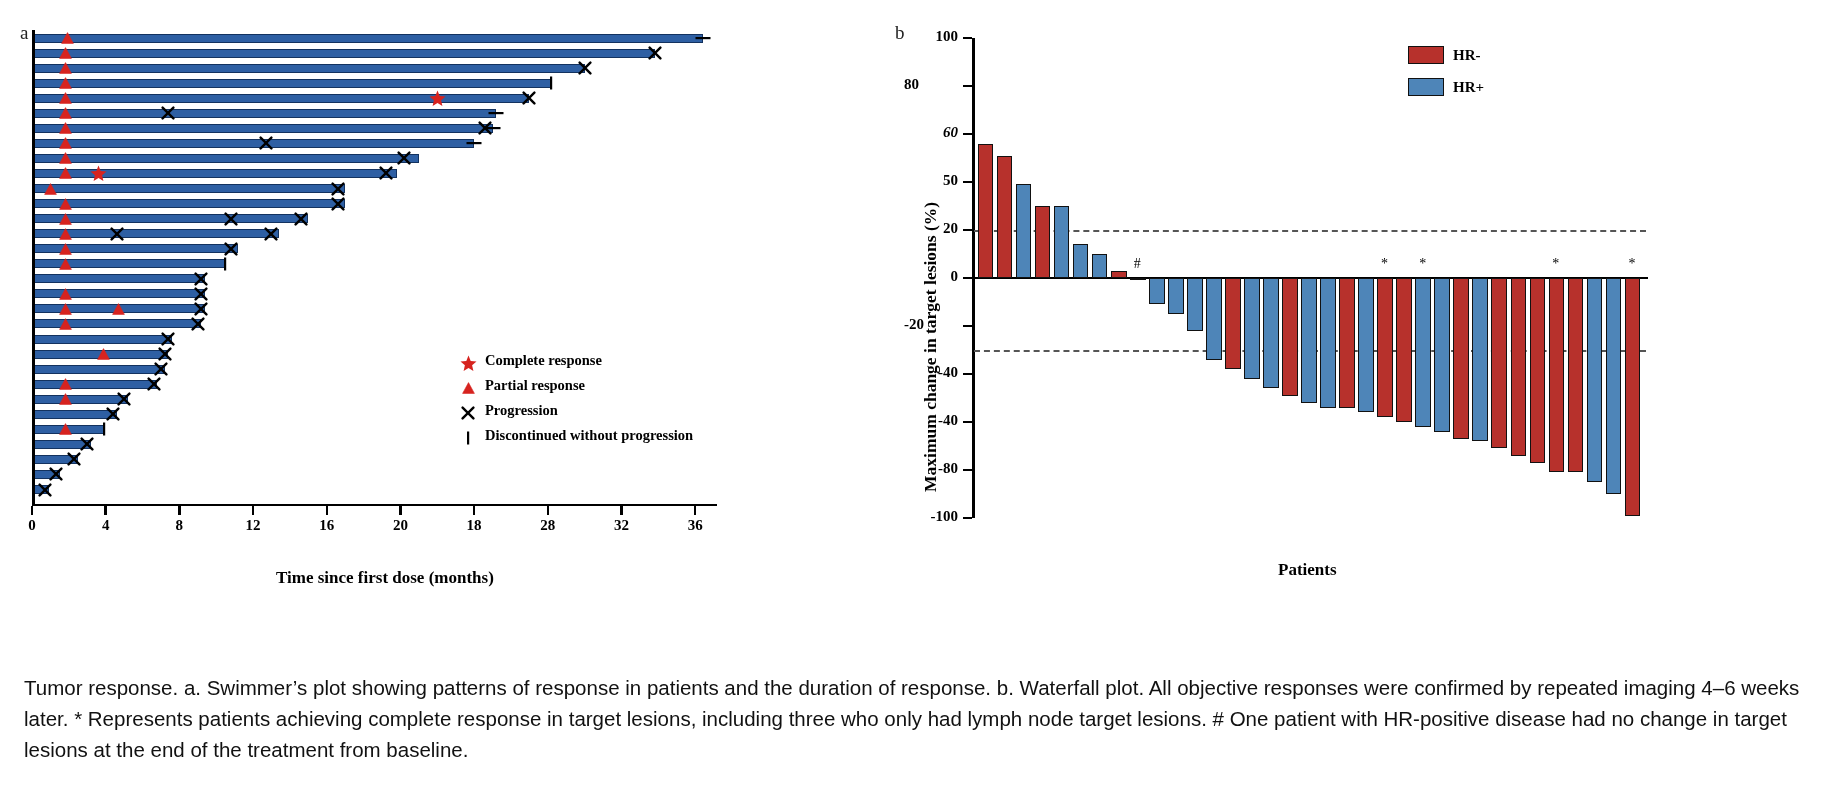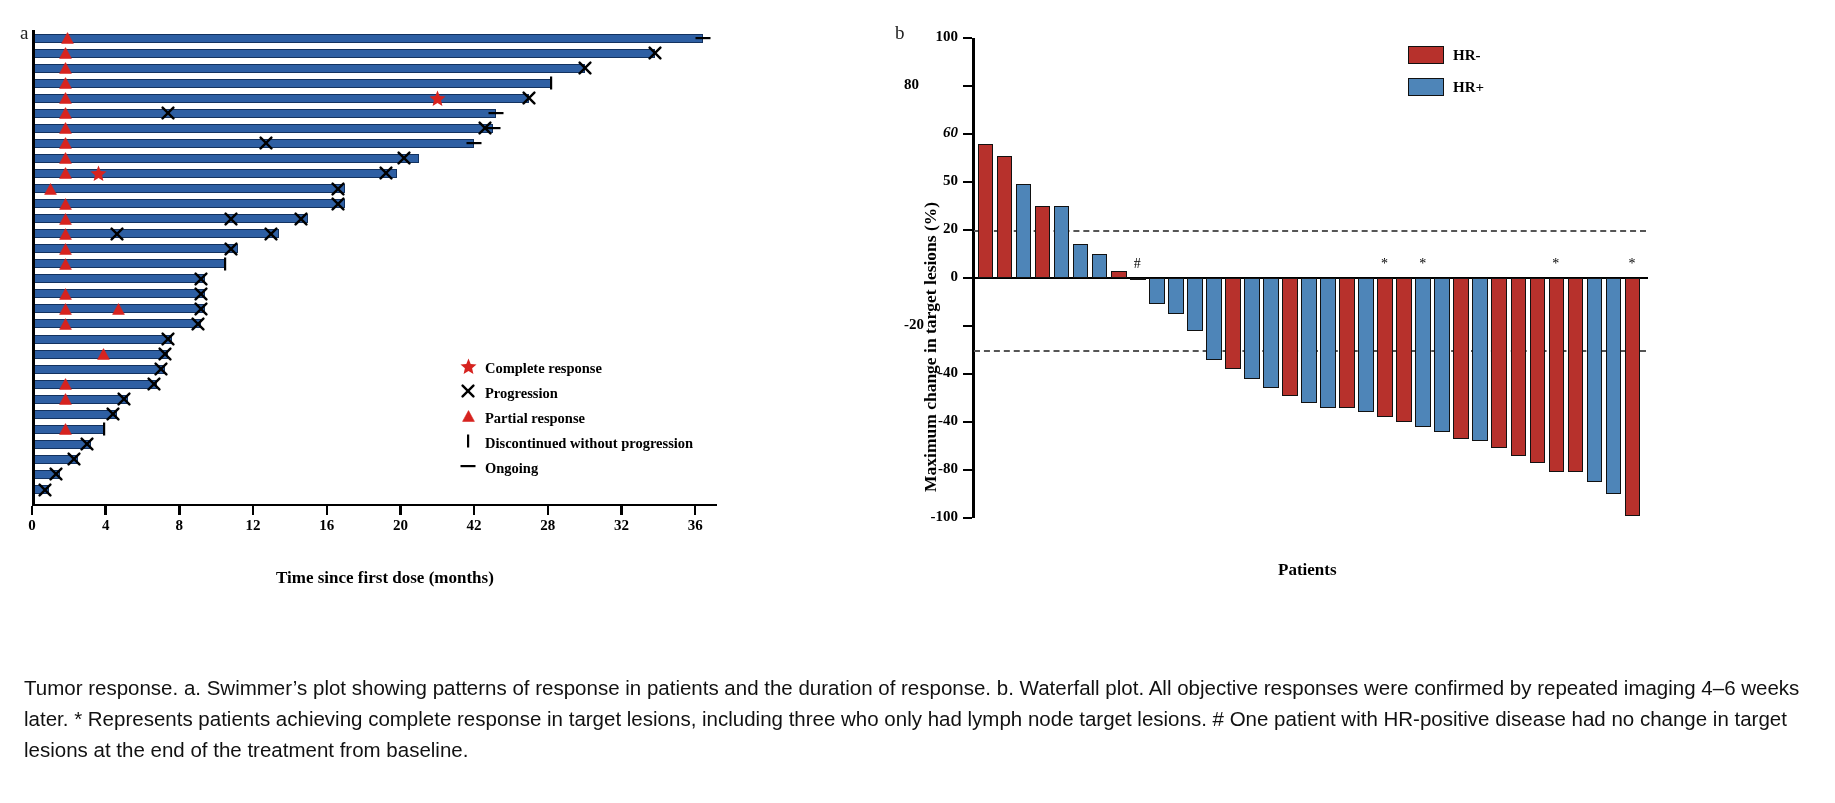--- a/index.html
+++ b/index.html
@@ -55,21 +55,21 @@
   
   #swim-legend{
     position:absolute;
     left:455px;top:352px;
     width:290px;
   }
   .leg-row{
     position:relative;
     height:25px;
     display:flex;
-    align-items:flex-end;
+    align-items:flex-start;
   }
   .leg-sym{
     width:26px;height:22px;
     display:flex;align-items:center;justify-content:center;
     flex:0 0 26px;
   }
   .leg-text{
     font-family:"Liberation Serif", serif;
     font-weight:bold;
     font-size:14.5px;
@@ -501,69 +501,61 @@
         <div class="tick-label" style="left: 80.6842px; top: 516.5px; width: 50px;">4</div>
         <div class="tick" style="left: 178.168px; top: 506px; width: 2.5px; height: 9px;"></div>
         <div class="tick-label" style="left: 154.368px; top: 516.5px; width: 50px;">8</div>
         <div class="tick" style="left: 251.853px; top: 506px; width: 2.5px; height: 9px;"></div>
         <div class="tick-label" style="left: 228.053px; top: 516.5px; width: 50px;">12</div>
         <div class="tick" style="left: 325.537px; top: 506px; width: 2.5px; height: 9px;"></div>
         <div class="tick-label" style="left: 301.737px; top: 516.5px; width: 50px;">16</div>
         <div class="tick" style="left: 399.221px; top: 506px; width: 2.5px; height: 9px;"></div>
         <div class="tick-label" style="left: 375.421px; top: 516.5px; width: 50px;">20</div>
         <div class="tick" style="left: 472.905px; top: 506px; width: 2.5px; height: 9px;"></div>
-        <div class="tick-label" style="left: 449.105px; top: 516.5px; width: 50px;">42</div>
+        <div class="tick-label" style="left: 449.105px; top: 516.5px; width: 50px;">18</div>
         <div class="tick" style="left: 546.589px; top: 506px; width: 2.5px; height: 9px;"></div>
         <div class="tick-label" style="left: 522.789px; top: 516.5px; width: 50px;">28</div>
         <div class="tick" style="left: 620.274px; top: 506px; width: 2.5px; height: 9px;"></div>
         <div class="tick-label" style="left: 596.474px; top: 516.5px; width: 50px;">32</div>
         <div class="tick" style="left: 693.958px; top: 506px; width: 2.5px; height: 9px;"></div>
         <div class="tick-label" style="left: 670.158px; top: 516.5px; width: 50px;">36</div>
       </div>
 
     <div id="swim-legend">
         <div class="leg-row">
           <div class="leg-sym">
             <svg width="17" height="17" viewBox="0 0 17 17">
               <polygon points="8.5,0.5 10.7,5.9 16.5,6.4 12.1,10.3 13.4,16 8.5,12.9 3.6,16 4.9,10.3 0.5,6.4 6.3,5.9" fill="#d6231f"></polygon>
             </svg>
           </div>
           <div class="leg-text">Complete response</div>
         </div>
         <div class="leg-row">
           <div class="leg-sym">
+            <svg width="13" height="12" viewBox="0 0 13 12">
+              <polygon points="6.5,0.6 12.4,11.4 0.6,11.4" fill="#d6231f" stroke="#d6231f" stroke-width="0.6"></polygon>
+            </svg>
+          </div>
+          <div class="leg-text">Partial response</div>
+        </div>
+        <div class="leg-row">
+          <div class="leg-sym">
             <svg width="14" height="14" viewBox="0 0 14 14">
               <path d="M1.6,1.6 L12.4,12.4 M12.4,1.6 L1.6,12.4" stroke="#000" stroke-width="2.4" stroke-linecap="round"></path>
             </svg>
           </div>
           <div class="leg-text">Progression</div>
-        </div>
-        <div class="leg-row">
-          <div class="leg-sym">
-            <svg width="13" height="12" viewBox="0 0 13 12">
-              <polygon points="6.5,0.6 12.4,11.4 0.6,11.4" fill="#d6231f" stroke="#d6231f" stroke-width="0.6"></polygon>
-            </svg>
-          </div>
-          <div class="leg-text">Partial response</div>
         </div>
         <div class="leg-row">
           <div class="leg-sym">
             <svg width="6" height="14" viewBox="0 0 6 14">
               <rect x="2" y="0.5" width="2.2" height="13" fill="#000"></rect>
             </svg>
           </div>
           <div class="leg-text">Discontinued without progression</div>
-        </div>
-        <div class="leg-row">
-          <div class="leg-sym">
-            <svg width="16" height="6" viewBox="0 0 16 6">
-              <rect x="0.5" y="2" width="15" height="2.2" fill="#000"></rect>
-            </svg>
-          </div>
-          <div class="leg-text">Ongoing</div>
         </div>
       </div>
 
     <div class="axis-title" style="left:276px;top:568px;">Time since first dose (months)</div>
   </div>
 
   <div id="waterfall">
     <span class="panel-letter" style="left:-5px;top:22px;">b</span>
 
     <div id="wf-axis">

